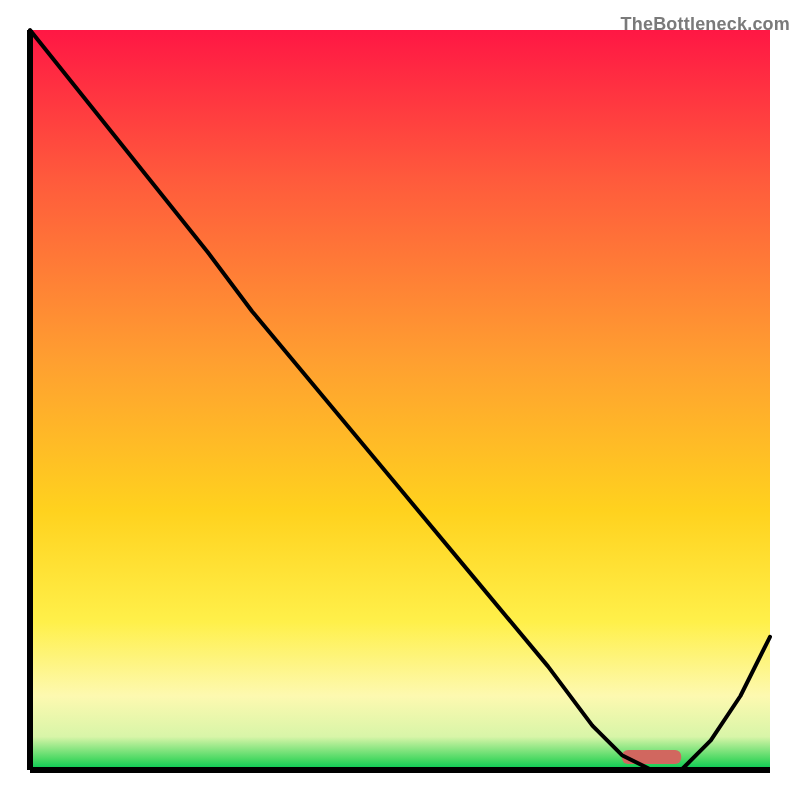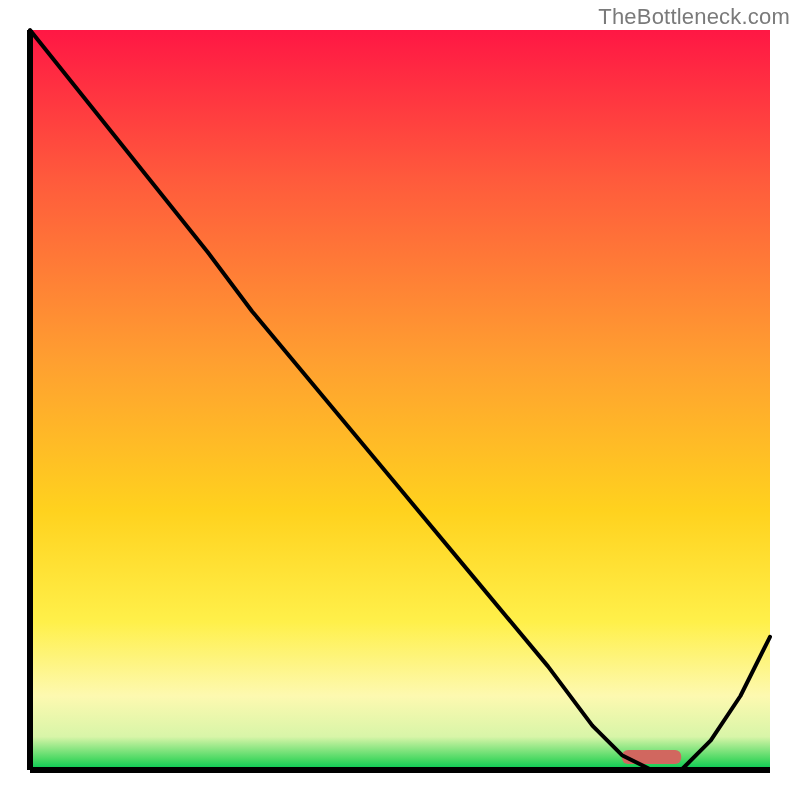--- a/index.html
+++ b/index.html
@@ -1,17 +1,17 @@
 <!DOCTYPE html>
 <html><head>
 <meta charset="utf-8">
 <style>
   html,body{margin:0;padding:0;width:800px;height:800px;background:#fff;overflow:hidden;font-family:Arial,Helvetica,sans-serif}
   .wrap{position:relative;width:800px;height:800px}
-  .attribution{position:absolute;top:4px;right:10px;font-size:22px;font-weight:400;color:#7a7a7a;letter-spacing:.2px}
+  .attribution{position:absolute;top:14px;right:10px;font-size:18px;font-weight:700;color:#7a7a7a;letter-spacing:.2px}
   svg{display:block}
 </style>
 </head>
 <body>
 <div class="wrap">
 
 <div class="attribution">TheBottleneck.com</div>
 
 <svg id="chart-svg" width="800" height="800" viewBox="0 0 800 800">
   <defs>

